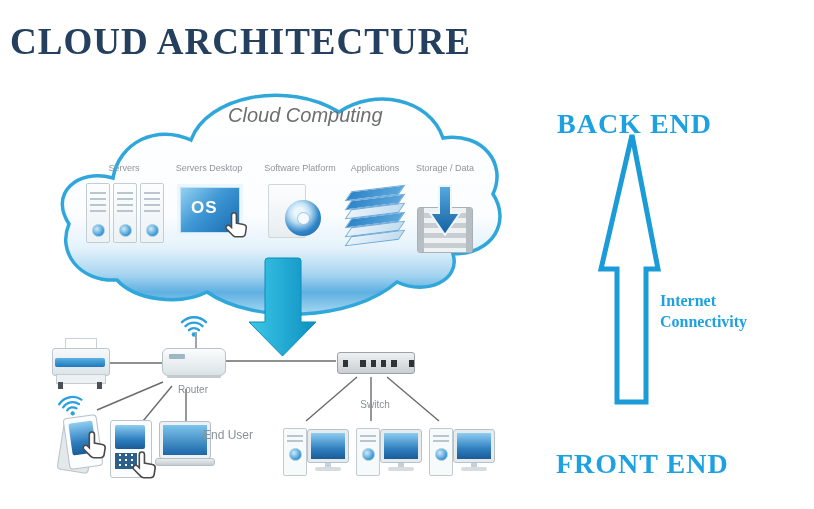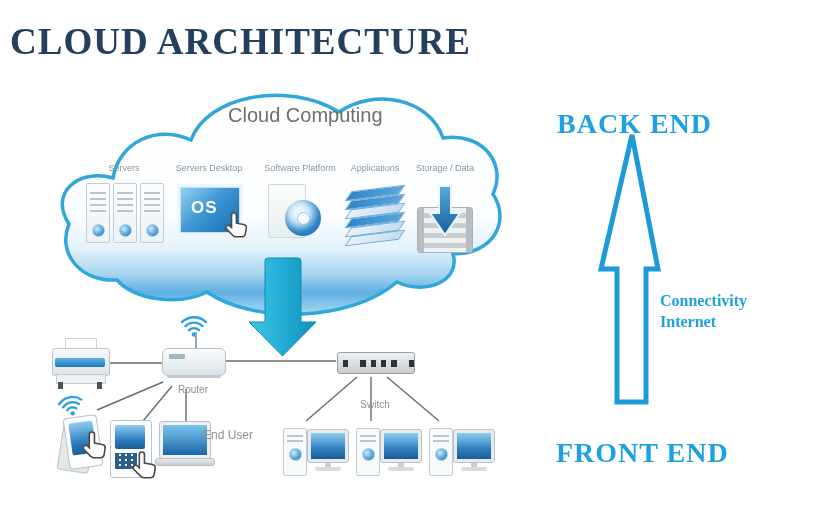--- a/index.html
+++ b/index.html
@@ -7,21 +7,21 @@
           font-family:"Liberation Sans",sans-serif;}
   .abs{position:absolute;}
 
   
   .page-title{position:absolute;left:10px;top:20px;font-family:"Liberation Serif",serif;
     font-size:37px;font-weight:600;letter-spacing:1px;color:#24405e;white-space:nowrap;}
 
   
   .cloud-wrap{position:absolute;left:55px;top:84px;width:452px;height:232px;}
   .cloud-title{position:absolute;left:228px;top:104px;width:150px;text-align:center;
-    font-size:20px;color:#6e6e6e;white-space:nowrap;}
+    font-size:20px;color:#6e6e6e;white-space:nowrap;font-style:italic;}
   .icon-lbl{position:absolute;top:163px;font-size:9px;color:#8f9599;text-align:center;white-space:nowrap;}
 
   
   .servers{position:absolute;left:86px;top:181px;width:76px;height:64px;}
   .srv{position:absolute;top:2px;width:22px;height:58px;background:linear-gradient(#fcfdfe,#edf2f5);
     border:1px solid #c3cdd3;border-radius:2px;}
   .srv .ln{position:absolute;left:3px;right:3px;top:4px;height:24px;
     background:repeating-linear-gradient(0deg,#b9c6cd 0 2px,transparent 2px 6px);}
   .srv .dot{position:absolute;left:50%;bottom:5px;width:11px;height:11px;margin-left:-6px;border-radius:50%;
     background:radial-gradient(circle at 35% 35%,#cdeafa,#2e8fce 75%);border:1px solid #9ecae6;}
@@ -343,19 +343,19 @@
       <div class="base"></div>
     </div>
 
   <div class="endlabel" style="left:557px;top:108px;">BACK END</div>
 
   <svg class="abs" style="left:590px;top:128px;" width="80" height="282" viewBox="0 0 80 282">
     <path d="M42,7 L68,141 L56,141 L56,274 L27,274 L27,141 L11,141 Z" fill="#ffffff" stroke="#1b9bd8" stroke-width="5" stroke-linejoin="miter"></path>
   </svg>
 
   <div class="conn-label">
+    <div>Internet</div>
     <div>Connectivity</div>
-    <div>Internet</div>
-  </div>
-
-  <div class="endlabel" style="left:556px;top:437px;">FRONT END</div>
+  </div>
+
+  <div class="endlabel" style="left:556px;top:448px;">FRONT END</div>
 
 </div>
 
 </body></html>

